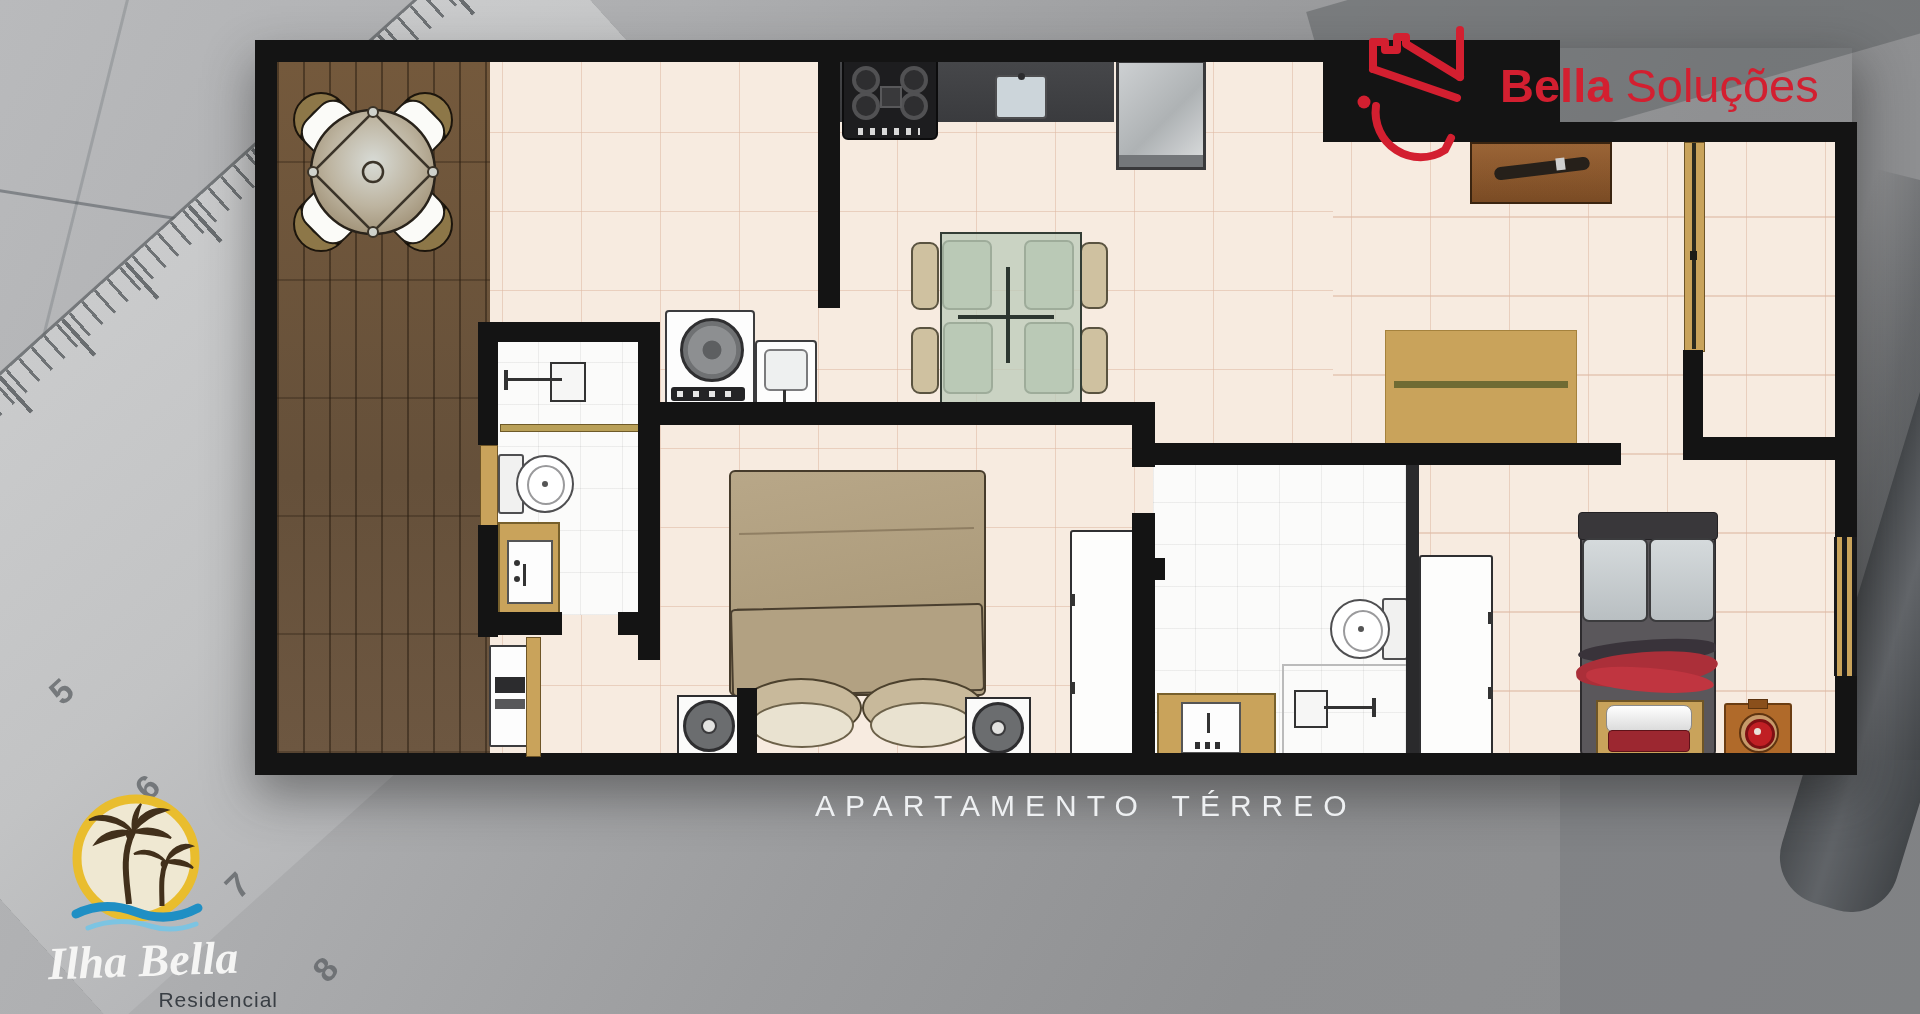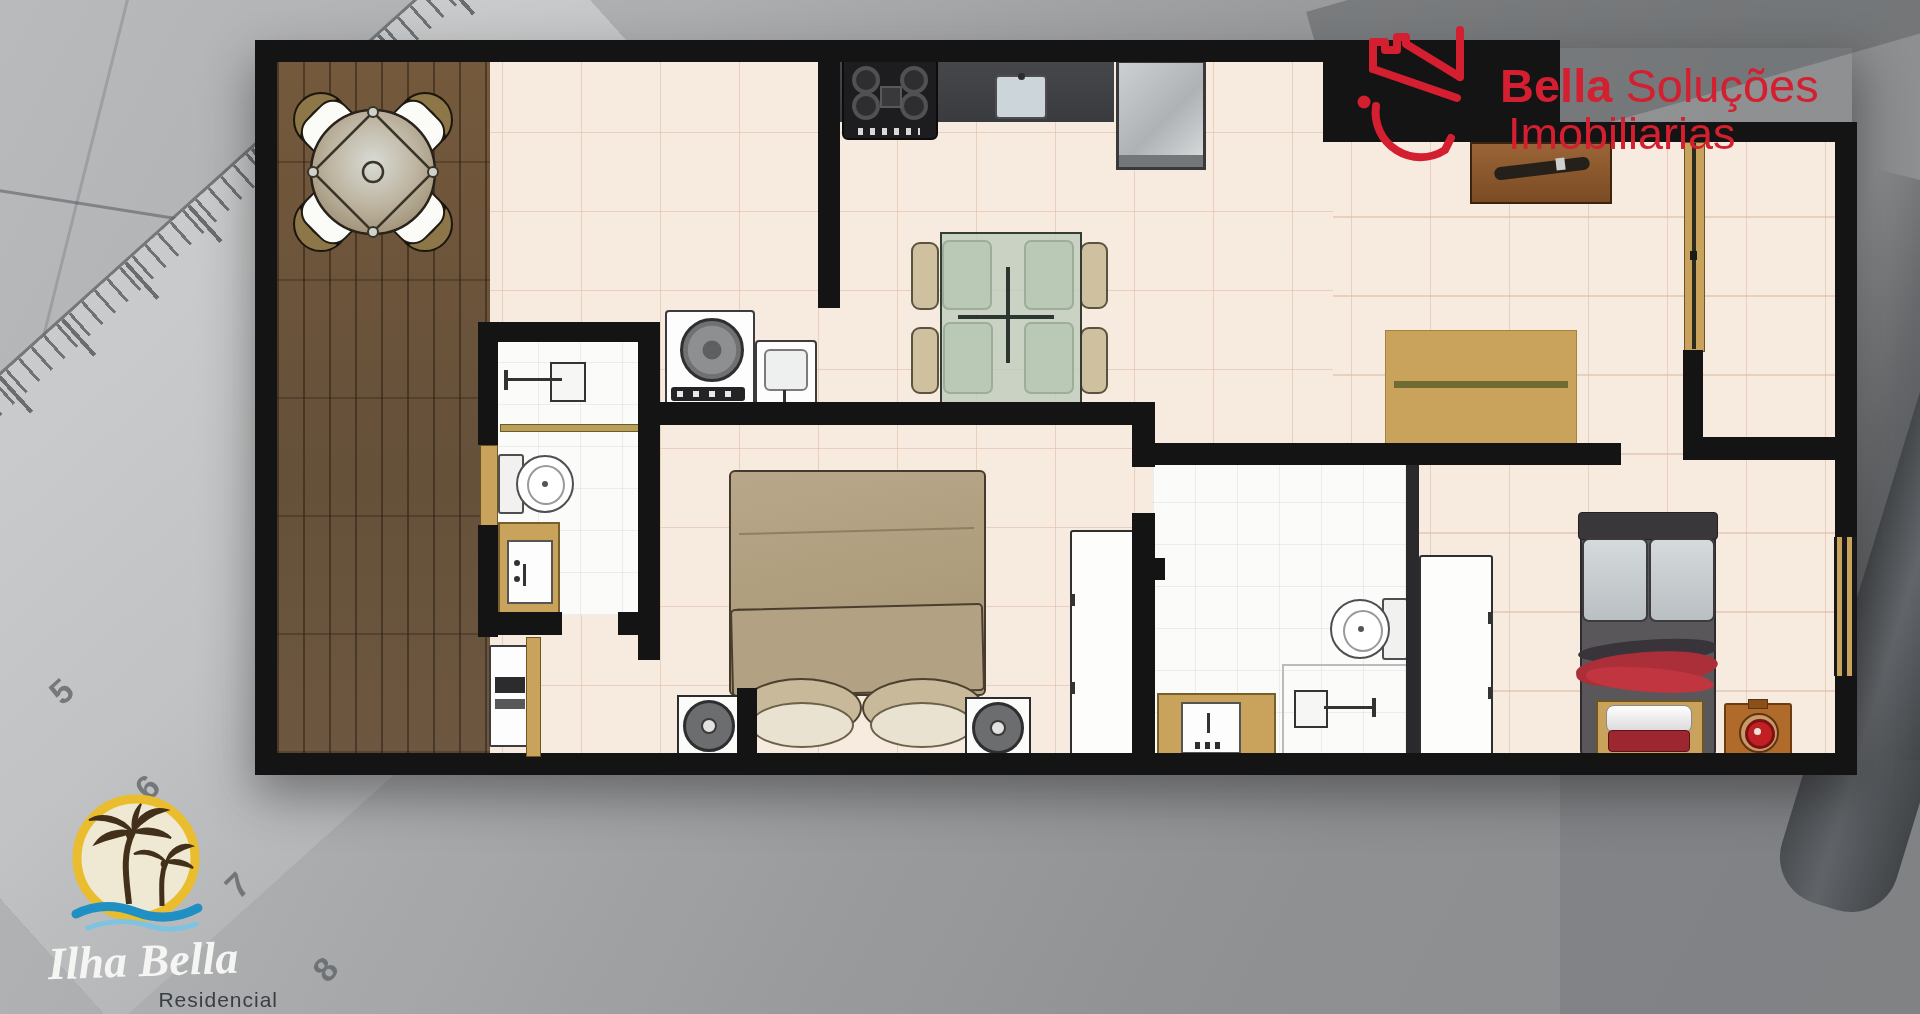--- a/index.html
+++ b/index.html
@@ -322,36 +322,36 @@
   <div class="a" style="left:1406px;top:465px;width:13px;height:288px;background:#2a2a2c;"></div>
 
   <div class="a gold" style="left:1684px;top:142px;width:19px;height:208px;border:1px solid #6e5527;">
     <div class="a" style="left:7px;top:0;width:4px;height:206px;background:#2a2a1f;"></div>
     <div class="a" style="left:5px;top:108px;width:7px;height:9px;background:#1c1c16;"></div>
   </div>
   <div class="a wall" style="left:1683px;top:350px;width:20px;height:110px;"></div>
 
   <div class="a gold" style="left:526px;top:637px;width:13px;height:118px;border:1px solid #6e5527;"></div>
 
+  <div class="a caption" style="left:815px;top:789px;">APARTAMENTO TÉRREO</div>
 
   <div class="a" style="left:1348px;top:16px;width:560px;height:150px;">
     <svg width="150" height="140" viewBox="0 0 150 140" style="position:absolute;left:0;top:6px;">
       <g fill="none" stroke="var(--accent-red)" stroke-width="8" stroke-linecap="round" stroke-linejoin="round">
         <path d="M25,20 L37,20 L37,28 L49,28 L49,15 L58,15 L58,22 L112,55"></path>
         <path d="M112,55 L112,8"></path>
         <path d="M25,20 L25,47"></path>
         <path d="M25,47 L109,76"></path>
         <path d="M28,84 A45,45 0 0 0 97,128 L103,116"></path>
       </g>
       <circle cx="16" cy="80" r="6.5" fill="var(--accent-red)"></circle>
     </svg>
     <div class="a brand-line1" style="left:152px;top:42px;">
       <b>Bella</b>&nbsp;<span style="font-weight:300;">Soluções</span>
     </div>
-    <div class="a brand-line2" style="left:160px;top:92px;font-weight:300;">Imobiliarias</div>
   </div>
 
   <div class="a" style="left:8px;top:788px;width:270px;height:226px;">
     <svg width="160" height="152" viewBox="0 0 160 152" style="position:absolute;left:48px;top:0;">
       <circle cx="80" cy="70" r="59" fill="#efe8d2" stroke="var(--sun-yellow)" stroke-width="9"></circle>
       <g fill="#42301b" stroke="#42301b">
         <path d="M73,116 C71,94 65,68 77,44" fill="none" stroke-width="6"></path>
         <path d="M77,44 C65,28 45,24 33,32 C49,30 65,36 77,44" stroke-width="2"></path>
         <path d="M77,44 C63,40 47,44 39,56 C53,50 67,48 77,44" stroke-width="2"></path>
         <path d="M77,44 C81,26 97,18 111,22 C97,26 85,34 77,44" stroke-width="2"></path>

